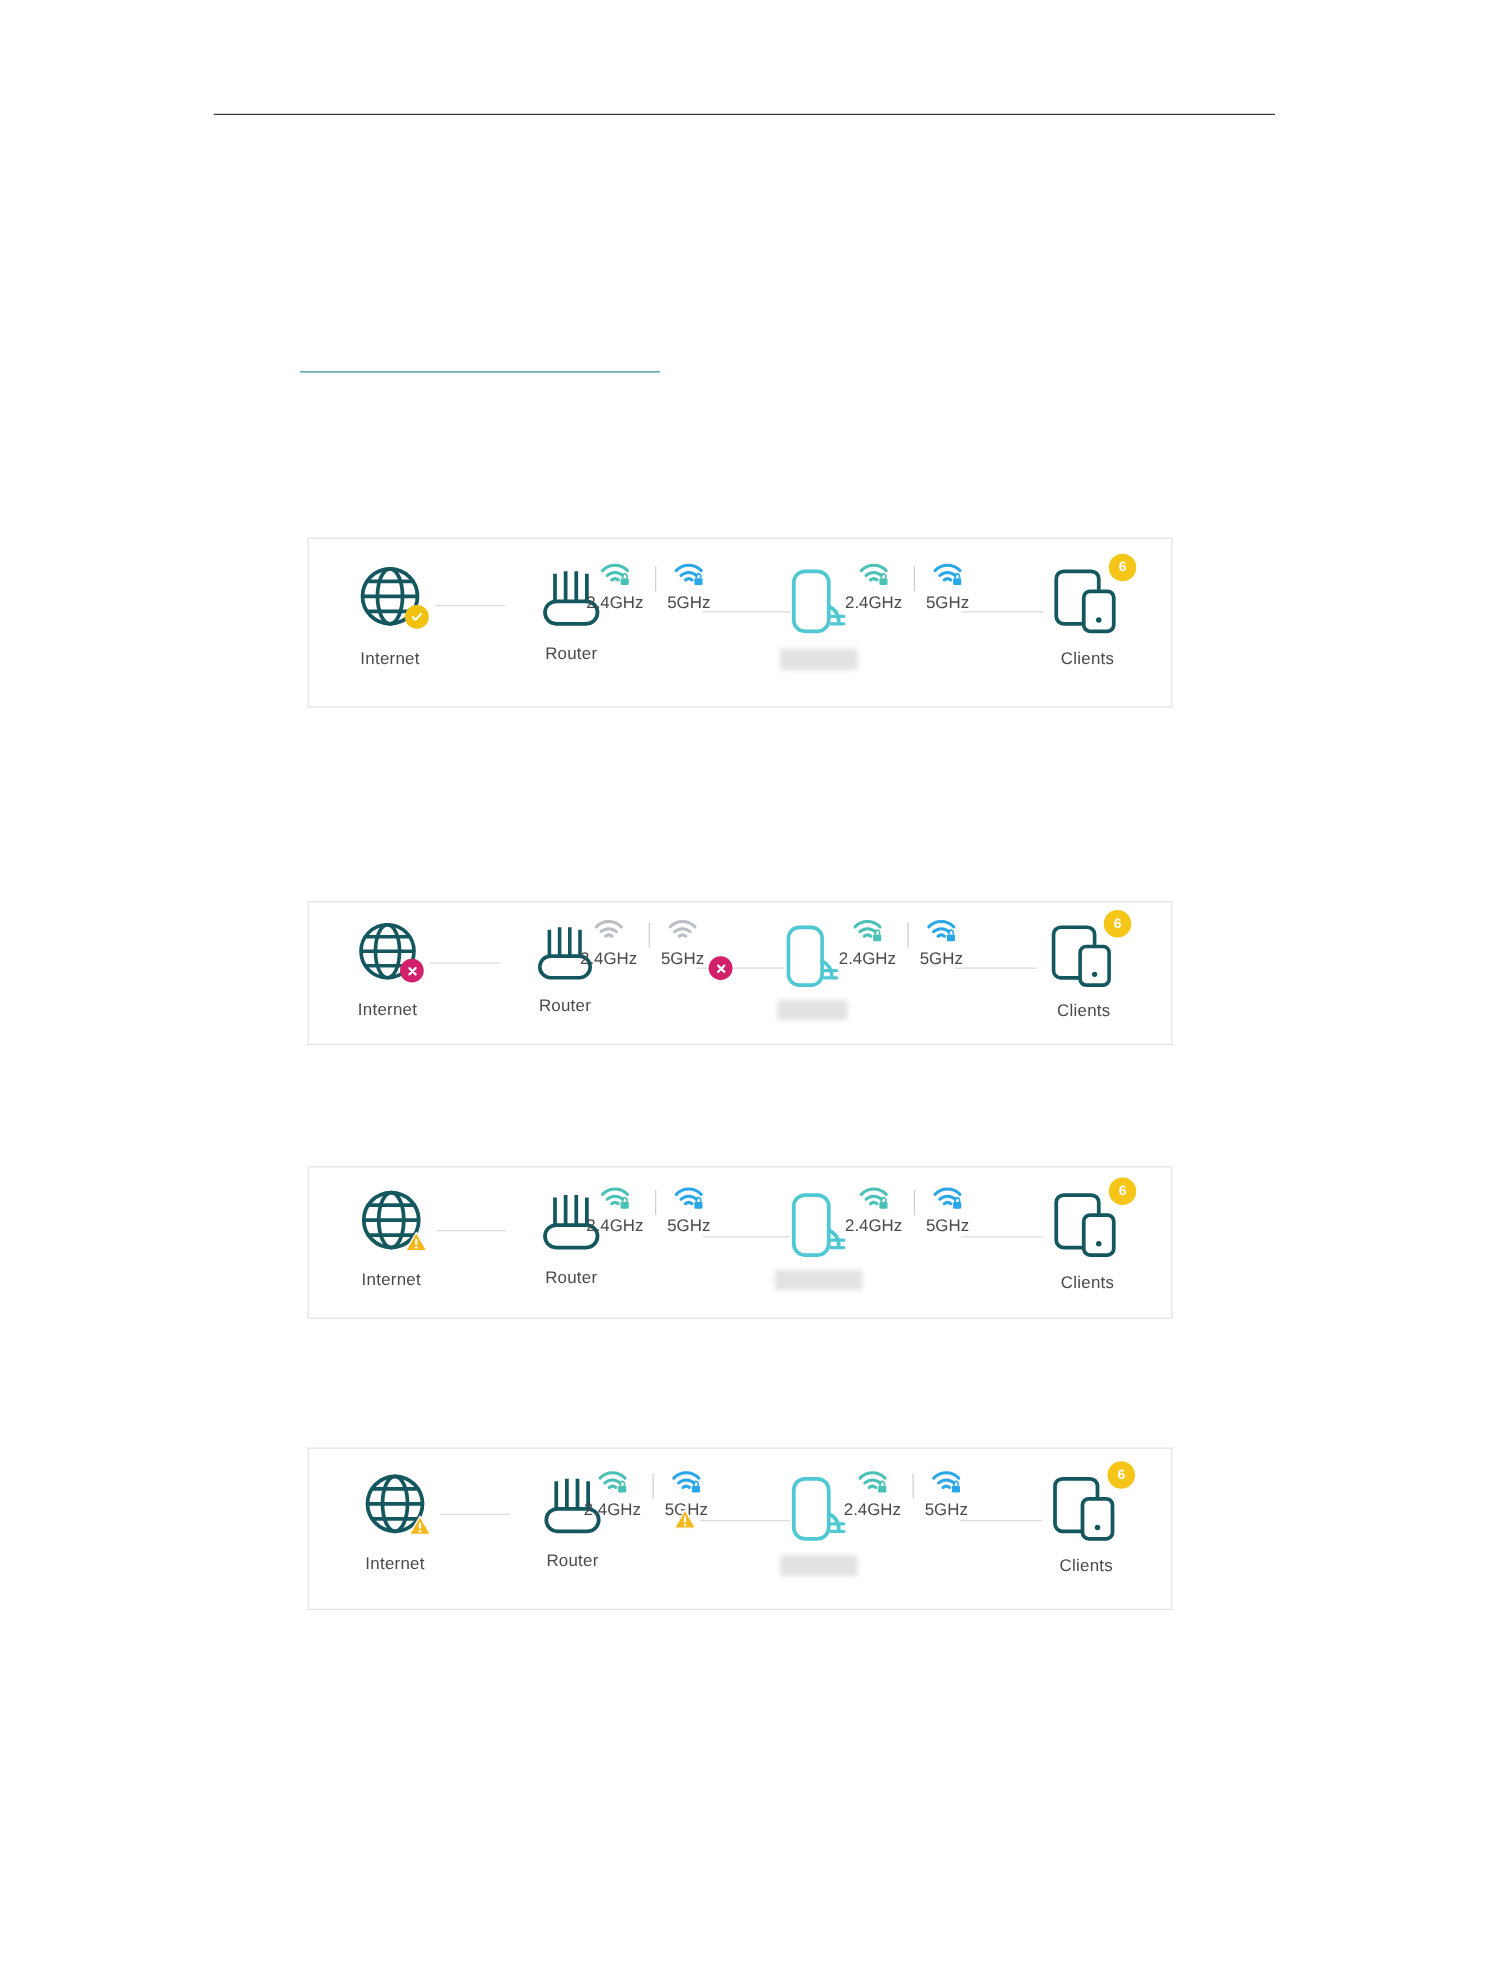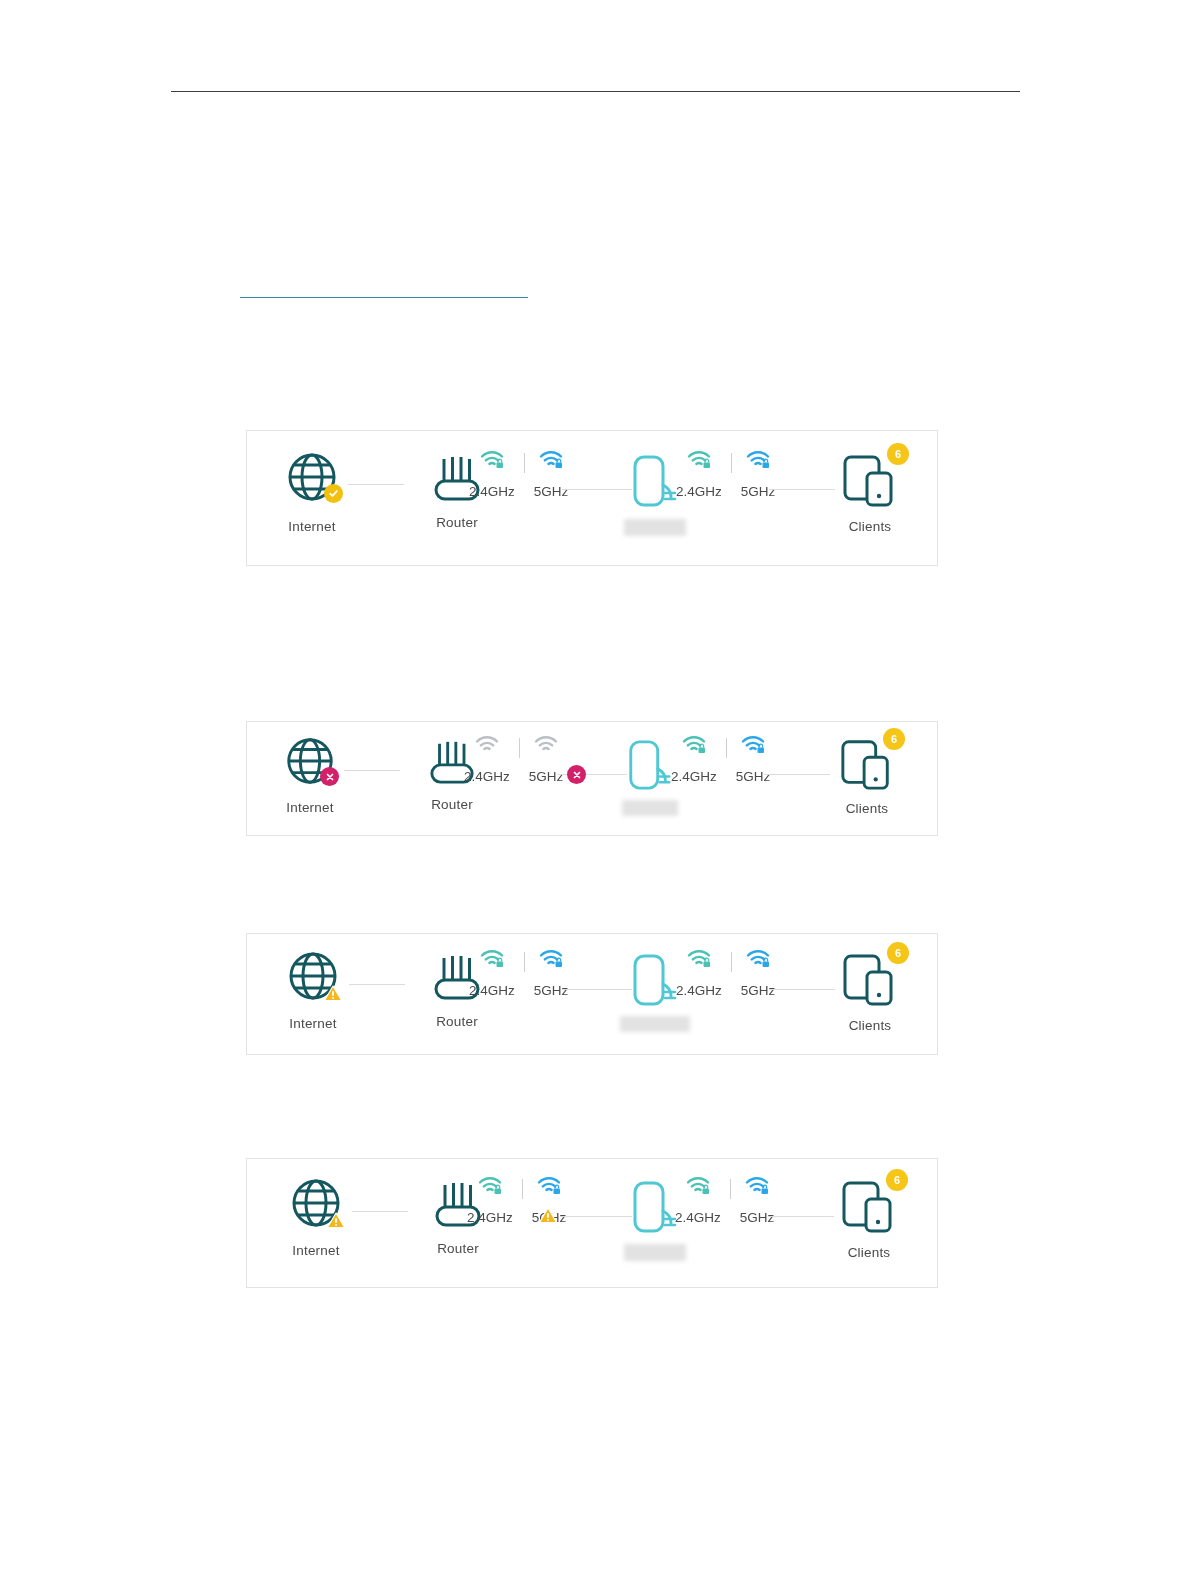--- a/index.html
+++ b/index.html
@@ -79,21 +79,21 @@
     align-items: flex-start;
   }
   .wifi-item {
     display: flex;
     flex-direction: column;
     align-items: center;
   }
   .wifi-freq {
     font-size: 13.5px;
     color: #4a4a4a;
-    margin-top: 15px;
+    margin-top: 5px;
     white-space: nowrap;
   }
   .wifi-divider {
     width: 1px;
     height: 20px;
     background: #cfcfcf;
     margin: 4px 9px 0 9px;
   }
 
   

